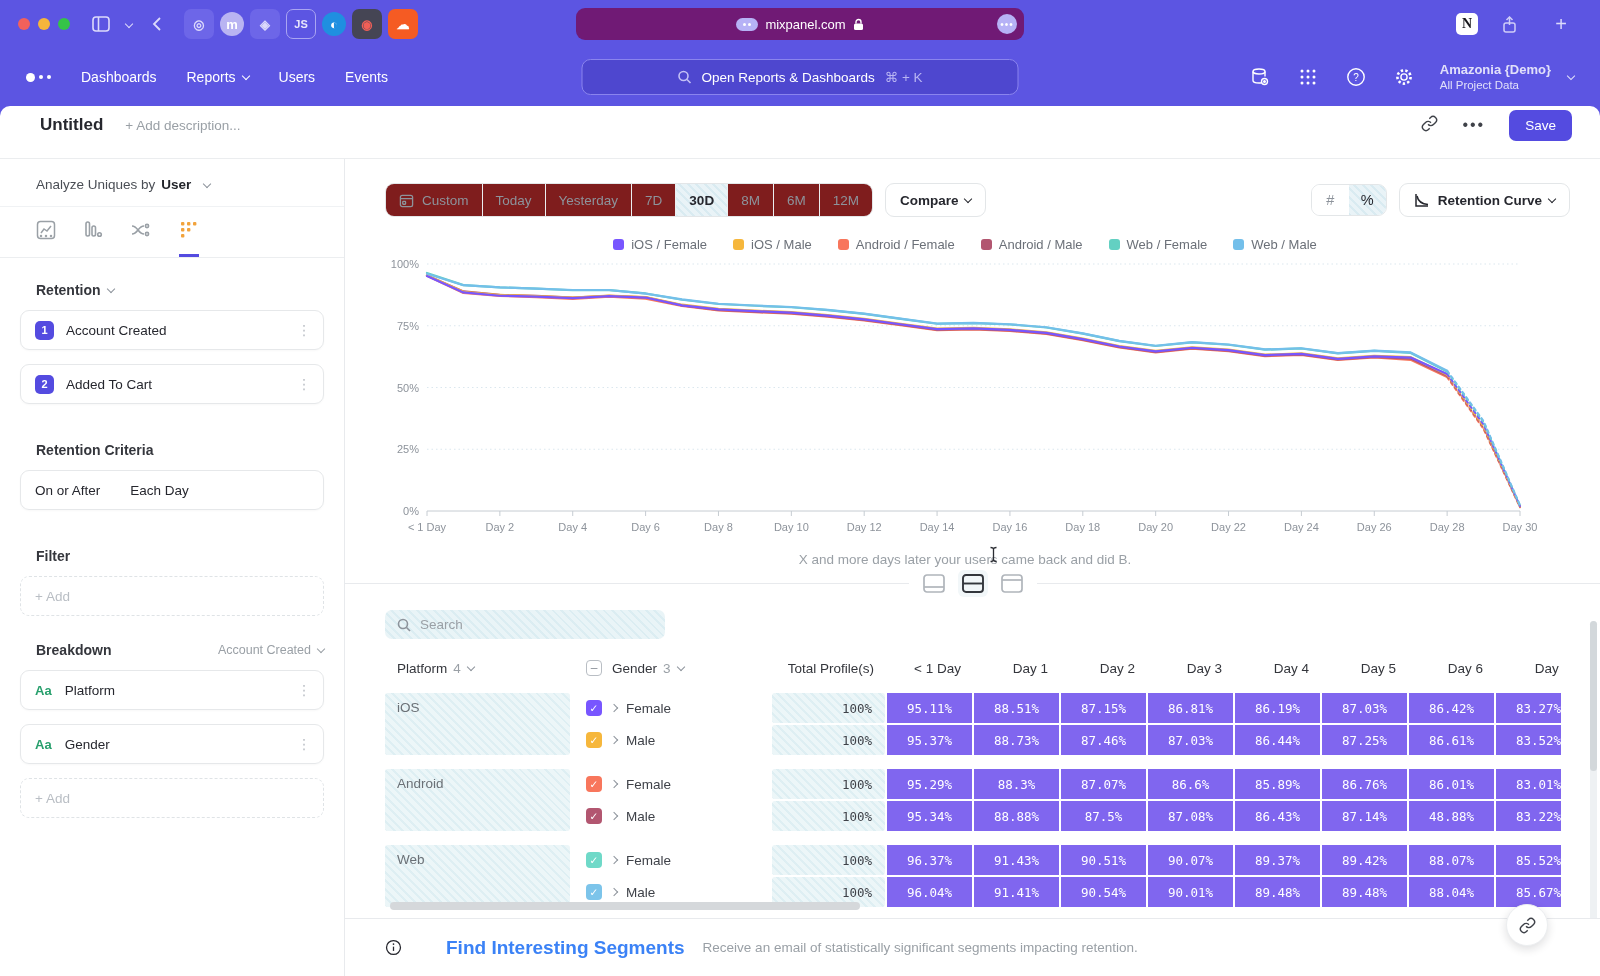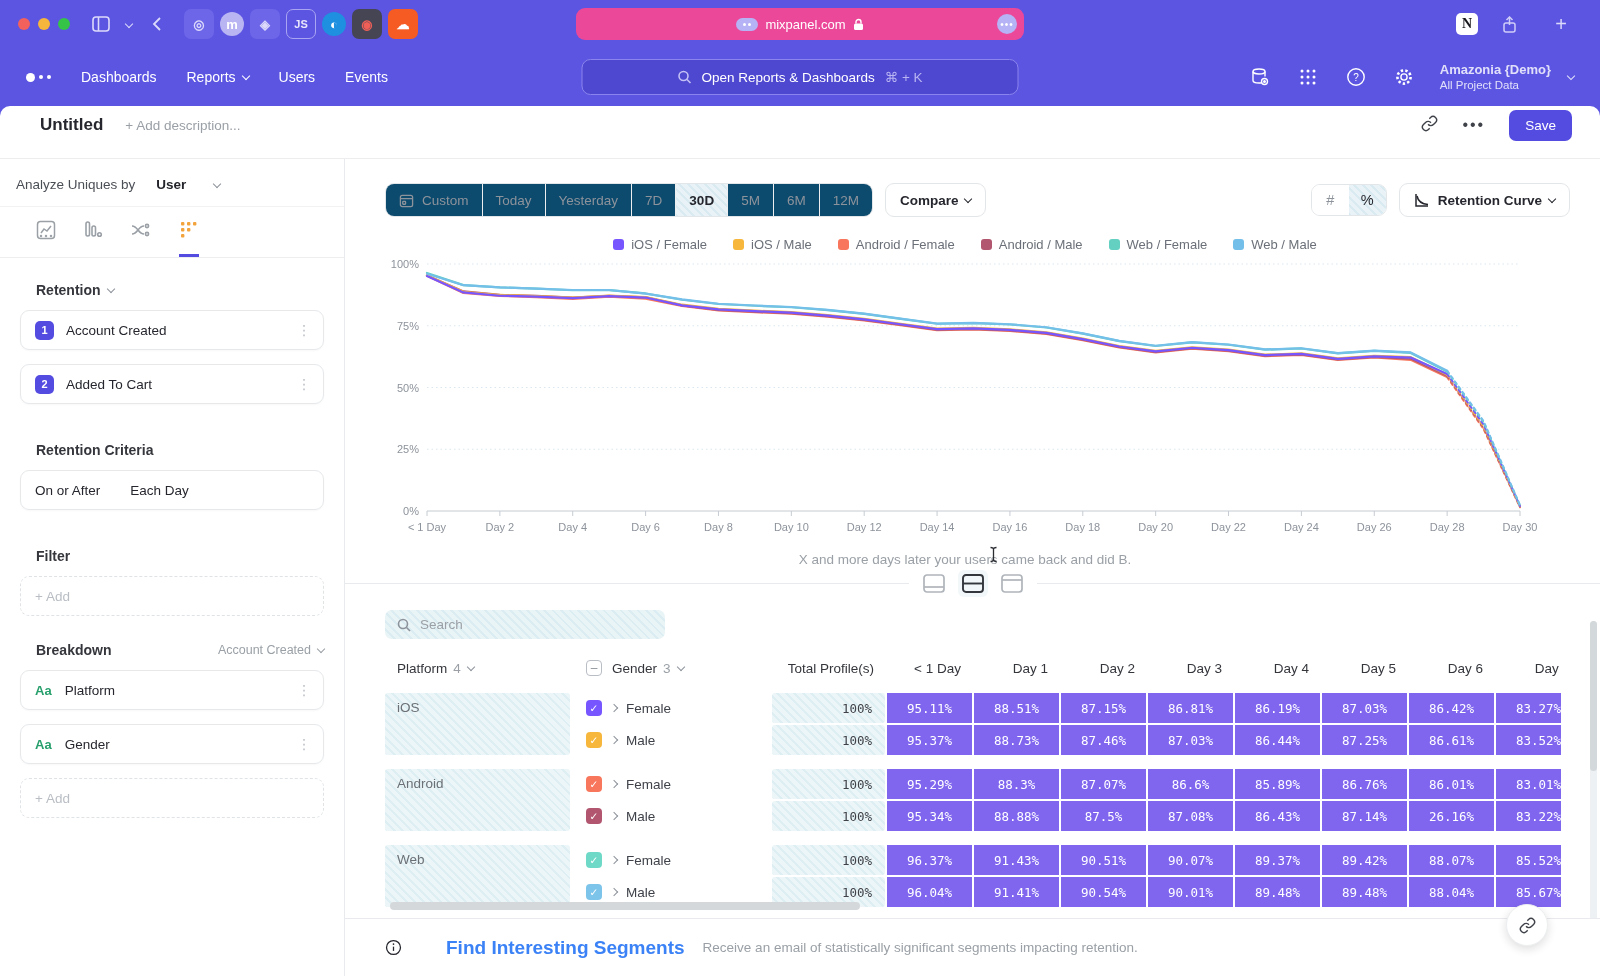--- a/index.html
+++ b/index.html
@@ -8,21 +8,21 @@
 
   
   .browser-bar { height:48px; display:flex; align-items:center; padding:0 18px; position:relative; color:#e9e8fb; }
   .traffic { display:flex; gap:8px; margin-right:18px; }
   .tl { width:12px; height:12px; border-radius:50%; }
   .tl.r{background:#f2615c}.tl.y{background:#f6b53c}.tl.g{background:#35c348}
   .chrome-ic { width:26px; height:26px; display:flex; align-items:center; justify-content:center; margin-right:8px; color:#dcdafb; font-size:14px; }
   .ext-row { display:flex; align-items:center; gap:6px; margin-left:6px; }
   .ext { width:30px; height:30px; border-radius:7px; display:flex; align-items:center; justify-content:center; font-size:13px; font-weight:bold; color:#e6e4fb; }
   .ext.tilebg { background:#6d66e8; }
-  .url-pill { position:absolute; left:50%; transform:translateX(-50%); width:448px; height:32px; background:#ec4899; border-radius:9px; display:flex; align-items:center; justify-content:center; color:#fff; font-size:13px; gap:7px;text-align:center; }
+  .url-pill { position:absolute; left:50%; transform:translateX(-50%); width:448px; height:32px; background:#701a75; border-radius:9px; display:flex; align-items:center; justify-content:center; color:#fff; font-size:13px; gap:7px;text-align:center; }
   .url-fav { width:22px; height:13px; background:#b6b2f6; border-radius:7px; display:flex; align-items:center; justify-content:center; gap:2px; }
   .url-fav i { width:3px; height:3px; border-radius:50%; background:#fff; display:block; }
   .url-more { position:absolute; right:7px; width:20px; height:20px; border-radius:50%; background:#b6b2f6; display:flex; align-items:center; justify-content:center; color:#fff; font-size:10px; letter-spacing:1px; }
   .chrome-right { position:absolute; right:18px; display:flex; align-items:center; gap:18px; }
   .notion-sq { width:22px; height:22px; background:#fff; border-radius:5px; color:#17171b; font-weight:bold; font-size:14px; display:flex; align-items:center; justify-content:center; font-family:"Liberation Serif",serif; }
 
   
   .nav-bar { height:58px; display:flex; align-items:center; padding:0 26px; position:relative; color:#fff; }
   .mp-logo { display:flex; align-items:center; gap:4px; margin-right:30px; }
   .mp-logo i { background:#fff; border-radius:50%; display:block; }
@@ -43,21 +43,21 @@
   .title-row { height:53px; border-bottom:1px solid #ebedef; display:flex; align-items:center; padding:0 28px 14px 40px; }
   .title-row h1 { font-size:17px; color:#26272e; font-weight:bold; margin-right:22px; }
   .desc { color:#9aa0a6; font-size:13.5px; }
   .title-right { margin-left:auto; display:flex; align-items:center; gap:24px; color:#3f4249; }
   .save-btn { background:#544be0; color:#fff; border:none; border-radius:7px; height:31px; padding:0 16px; font-size:13.5px; font-family:inherit; }
 
   .layout { display:flex; height:calc(100% - 53px); }
 
   
   .sidebar { width:345px; border-right:1px solid #e8eaed; position:relative; flex:none; }
-  .analyze-row { padding:18px 20px 14px 16px; font-size:13.5px; color:#4a4e55; border-bottom:1px solid #f0f2f4; display:flex; align-items:center; gap:21px; }
+  .analyze-row { padding:18px 20px 14px 36px; font-size:13.5px; color:#4a4e55; border-bottom:1px solid #f0f2f4; display:flex; align-items:center; gap:6px; }
   .analyze-row b { color:#23252b; }
   .tabs-row { display:flex; gap:27px; padding:13px 0 0 36px; border-bottom:1px solid #ecee f0; border-bottom:1px solid #eceef0; }
   .tab { padding-bottom:10px; border-bottom:3px solid transparent; color:#9aa0a6; }
   .tab.sel { border-bottom-color:#544be0; color:#f2a33c; }
   .side-label { font-size:14px; font-weight:bold; color:#2f3037; padding:24px 20px 12px 36px; display:flex; align-items:center; color:#34363c; }
   .side-label .chev { color:#8d939b; }
   .card { margin:0 20px 14px 20px; height:40px; border:1px solid #e6e8ea; border-radius:9px; display:flex; align-items:center; padding:0 12px 0 14px; box-shadow:0 1px 2px rgba(25,28,33,.03); font-size:13.5px; color:#26272e; }
   .card .kebab { margin-left:auto; color:#b9bec4; font-size:14px; letter-spacing:0; }
   .step-num { width:19px; height:19px; background:#544be0; color:#fff; border-radius:5px; font-size:11px; font-weight:bold; display:flex; align-items:center; justify-content:center; margin-right:12px; }
   .crit-card span + span { margin-left:30px; }
@@ -67,21 +67,21 @@
   .bd-scope { margin-left:auto; color:#9aa0a6; font-size:12.5px; display:flex; align-items:center; }
   .aa { color:#279f6c; font-weight:bold; font-size:13px; margin-right:13px; }
   .side-foot { position:absolute; bottom:0; left:0; right:0; height:58px; border-top:1px solid #eceef0; display:flex; align-items:center; padding:0 30px 0 36px; }
   .side-foot span { color:#9aa0a6; font-size:13px; }
   .collapse { margin-left:auto; color:#34363c; }
 
   
   .main { flex:1; position:relative; overflow:hidden; background:#fff; }
   .controls-row { display:flex; align-items:center; margin:24px 30px 0 40px; }
   .seg-group { display:flex; border:1px solid #e3e6e8; border-radius:9px; overflow:hidden; height:34px; }
-  .seg { display:flex; align-items:center; gap:8px; padding:0 13px; font-size:13.5px; color:#8d939b; border-right:1px solid #eceef0; background:#0c4a6e; }
+  .seg { display:flex; align-items:center; gap:8px; padding:0 13px; font-size:13.5px; color:#8d939b; border-right:1px solid #eceef0; background:#7f1d1d; }
   .seg:last-child { border-right:none; }
   .seg.sel { color:#26272e; font-weight:bold;
     background:#e9f3f7; background-image:repeating-linear-gradient(45deg, rgba(120,185,205,.14) 0 2px, transparent 2px 6px); }
   .pill-btn { display:flex; align-items:center; height:34px; border:1px solid #e3e6e8; border-radius:9px; padding:0 14px; font-size:13.5px; font-weight:bold; color:#26272e; margin-left:12px; background:#fff; }
   .right-controls { margin-left:auto; display:flex; align-items:center; }
   .toggle-group { display:flex; border:1px solid #e3e6e8; border-radius:9px; overflow:hidden; height:32px; }
   .toggle { width:37px; display:flex; align-items:center; justify-content:center; font-size:14.5px; color:#8d939b; background:#fff; }
   .toggle.sel { color:#26272e; background:#e9f3f7; background-image:repeating-linear-gradient(45deg, rgba(120,185,205,.14) 0 2px, transparent 2px 6px); }
 
   .legend { margin:20px 0 0 40px; width:1160px; display:flex; justify-content:center; gap:26px; }
@@ -387,21 +387,21 @@
             <span class="seg">
               <span>Yesterday</span>
             </span>
             <span class="seg">
               <span>7D</span>
             </span>
             <span class="seg sel">
               <span>30D</span>
             </span>
             <span class="seg">
-              <span>5M</span>
+              <span>8M</span>
             </span>
             <span class="seg">
               <span>6M</span>
             </span>
             <span class="seg">
               <span>12M</span>
             </span>
           </div>
         <div class="pill-btn">
           <span>Compare</span>
@@ -639,21 +639,21 @@
                     <span class="chev-r"></span>
                     <span>Male</span>
                   </div>
                   <div class="tot-cell">100%</div>
                   <div class="d-cell">95.34%</div>
                   <div class="d-cell">88.88%</div>
                   <div class="d-cell">87.5%</div>
                   <div class="d-cell">87.08%</div>
                   <div class="d-cell">86.43%</div>
                   <div class="d-cell">87.14%</div>
-                  <div class="d-cell">26.16%</div>
+                  <div class="d-cell">48.88%</div>
                   <div class="d-cell">83.22%</div>
                 </div>
               </div>
             </div>
             <div class="t-group">
               <div class="plat-cell">Web</div>
               <div class="g-rows">
                 <div class="t-row">
                   <div class="gen-cell">
                     <span class="cbx" style="background: rgb(111, 217, 200);">✓</span>

